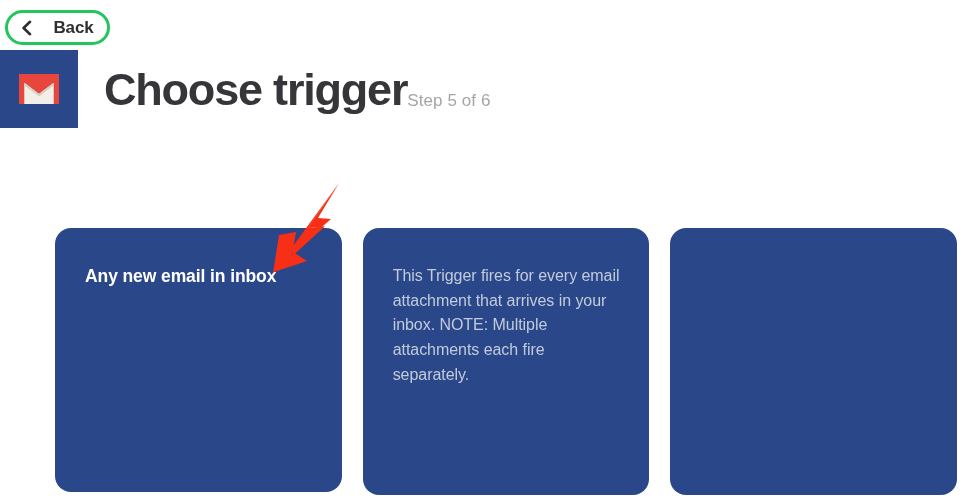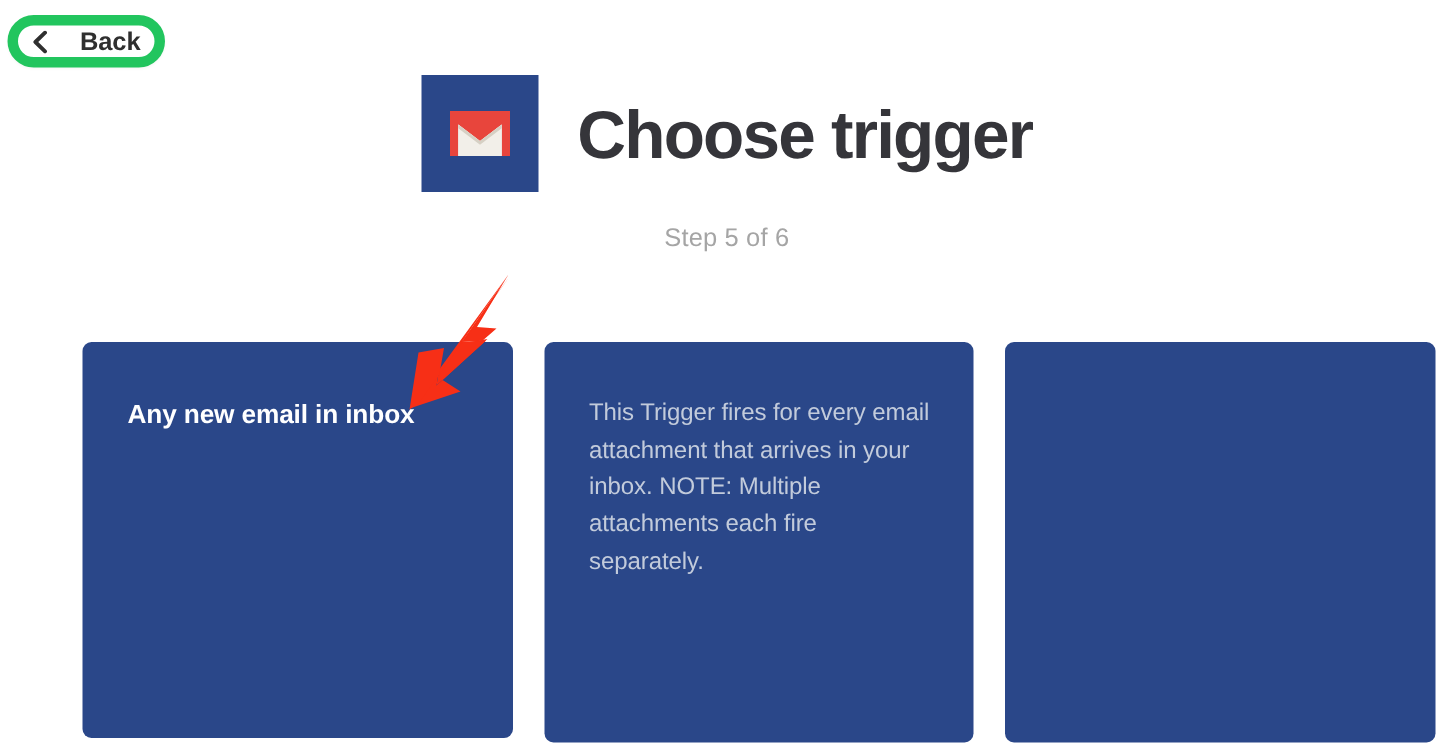--- a/index.html
+++ b/index.html
@@ -18,21 +18,21 @@
 
   
   .back-button {
     position: absolute;
     left: 5px;
     top: 10px;
     width: 105px;
     height: 35px;
     border-radius: 18px;
     background: #ffffff;
-    border: 7px solid #22c55e;
+    border: 3px solid #22c55e;
     box-shadow: 0 1px 2px rgba(0,0,0,0.04);
     display: flex;
     align-items: center;
     justify-content: center;
     gap: 21px;
     box-sizing: border-box;
     cursor: pointer;
     user-select: none;
   }
   .back-chevron {
@@ -50,21 +50,21 @@
     line-height: 1;
   }
 
   
   .header {
     position: absolute;
     left: 0;
     top: 50px;
     width: 969px;
     display: flex;
-    flex-direction: column;
+    flex-direction: row;
     align-items: center;
   }
   .header-row {
     display: flex;
     align-items: center;
     gap: 26px;
     height: 78px;
   }
   .service-icon {
     width: 78px;
@@ -100,21 +100,21 @@
     left: 55px;
     top: 228px;
     width: 902px;
     display: flex;
     gap: 21px;
     align-items: flex-start;
   }
   .trigger-card {
     flex: 1 1 0;
     background: #2a4789;
-    border-radius: 6px;
+    border-radius: 16px;
     padding: 36px 28px 26px 30px;
     box-sizing: border-box;
     cursor: pointer;
     min-height: 267px;
     display: flex;
     flex-direction: column;
   }
   .trigger-card.short {
     min-height: 264px;
   }

